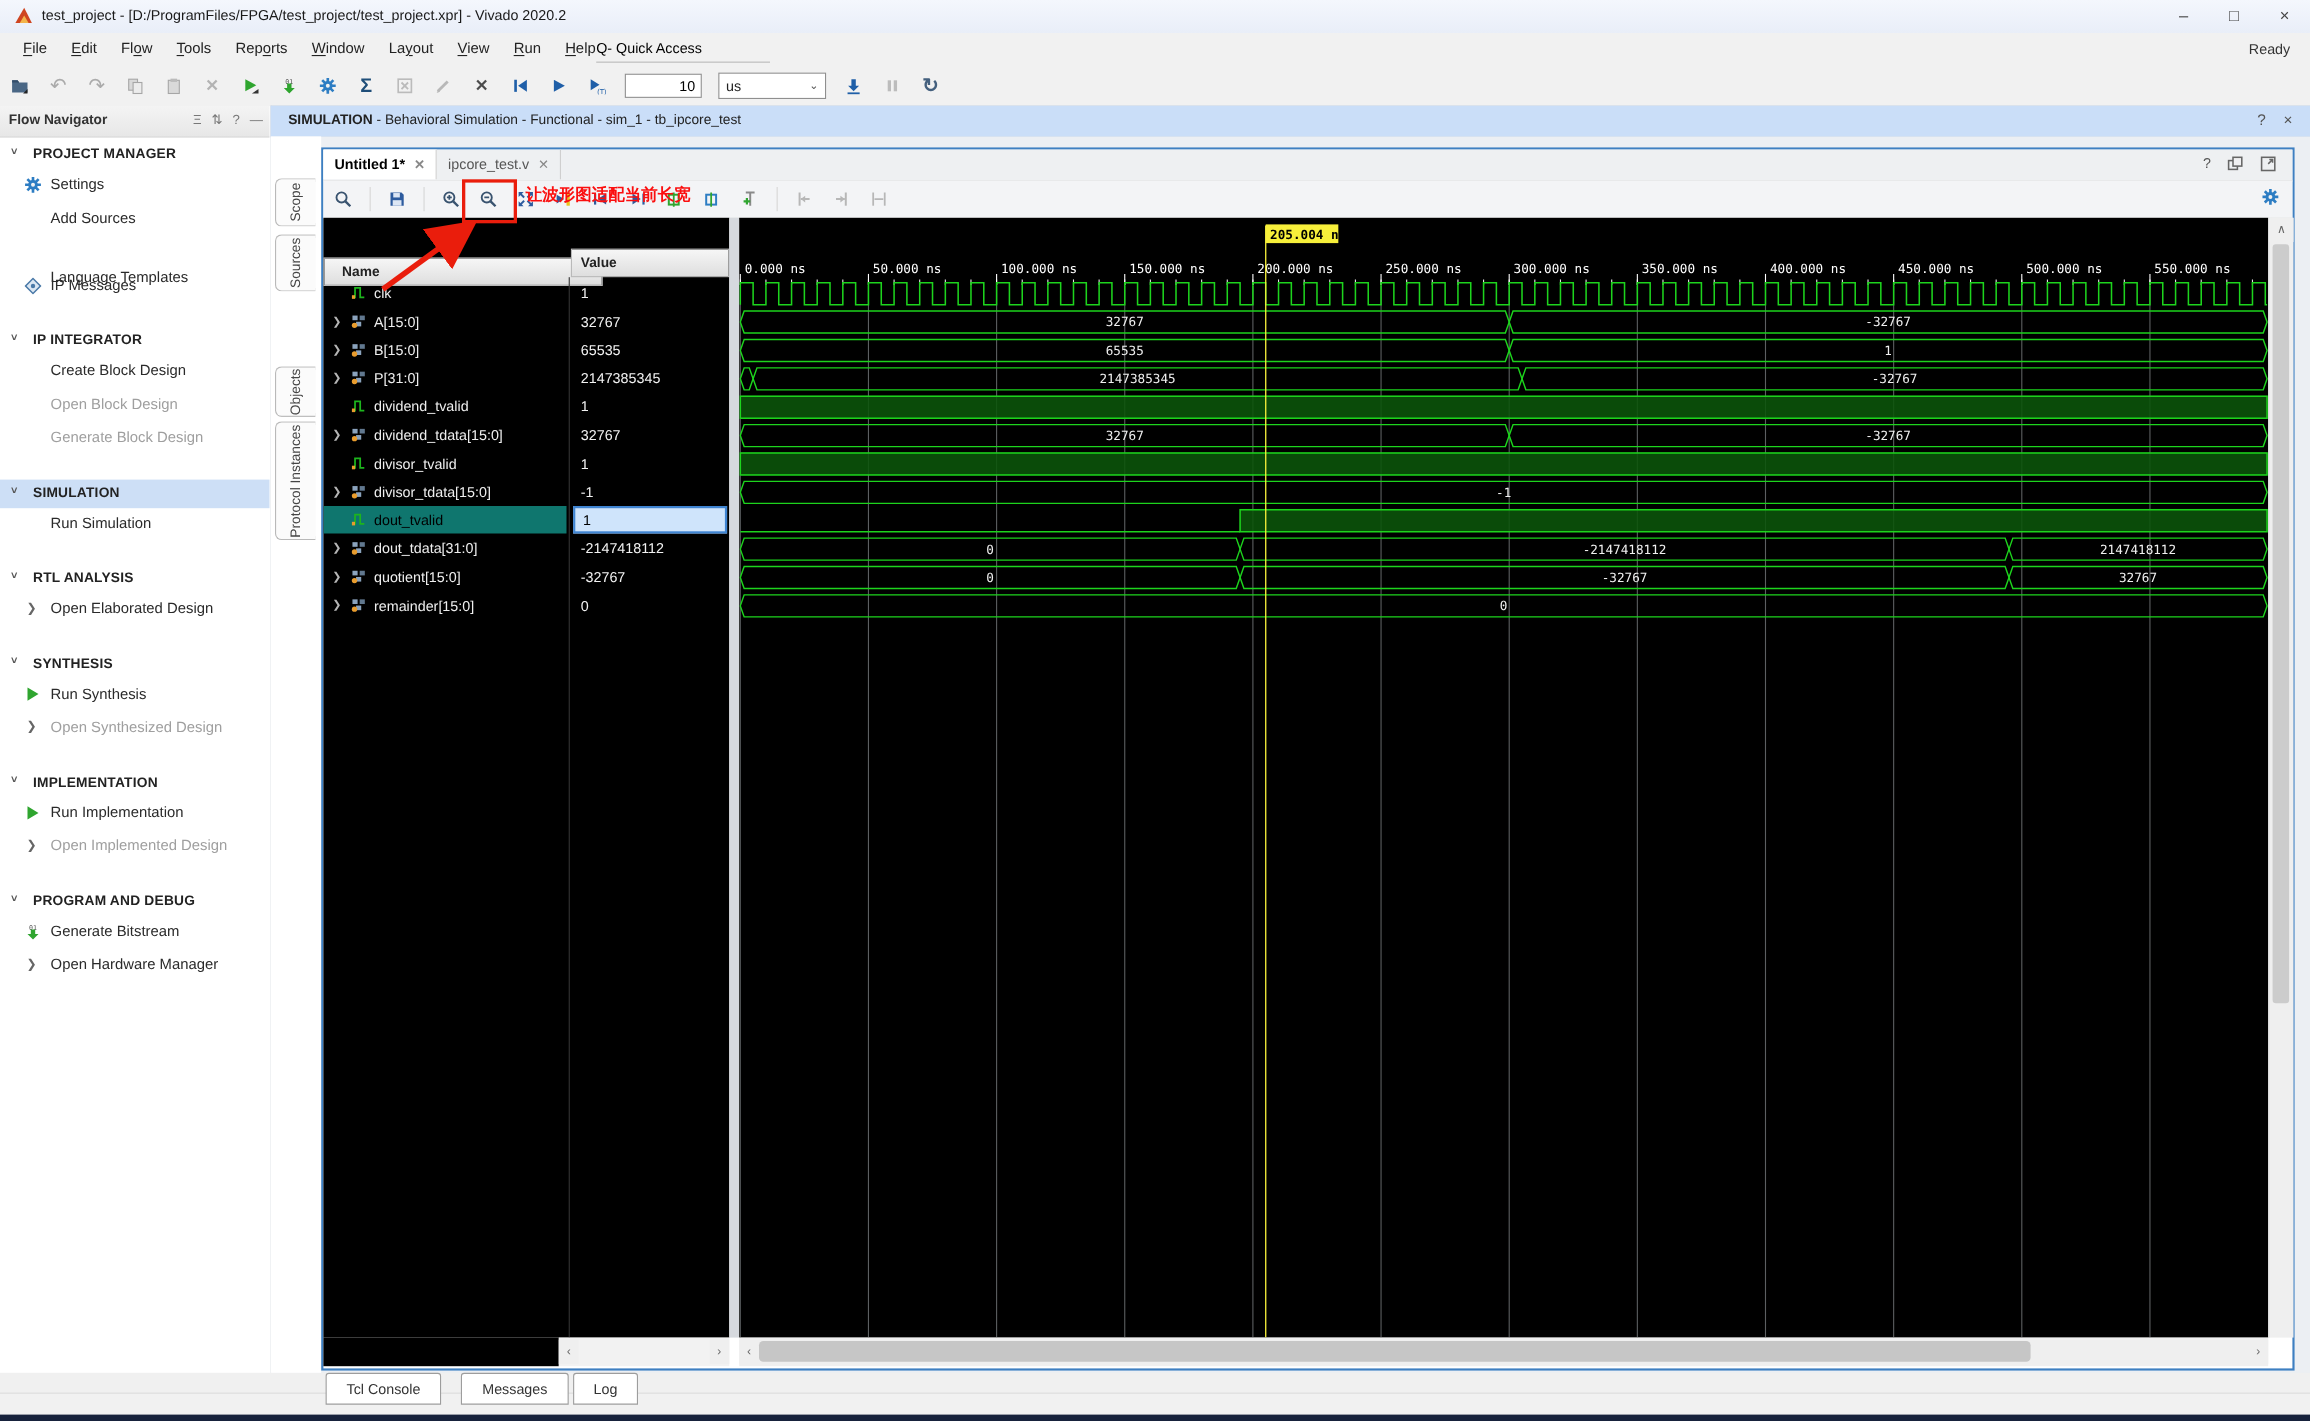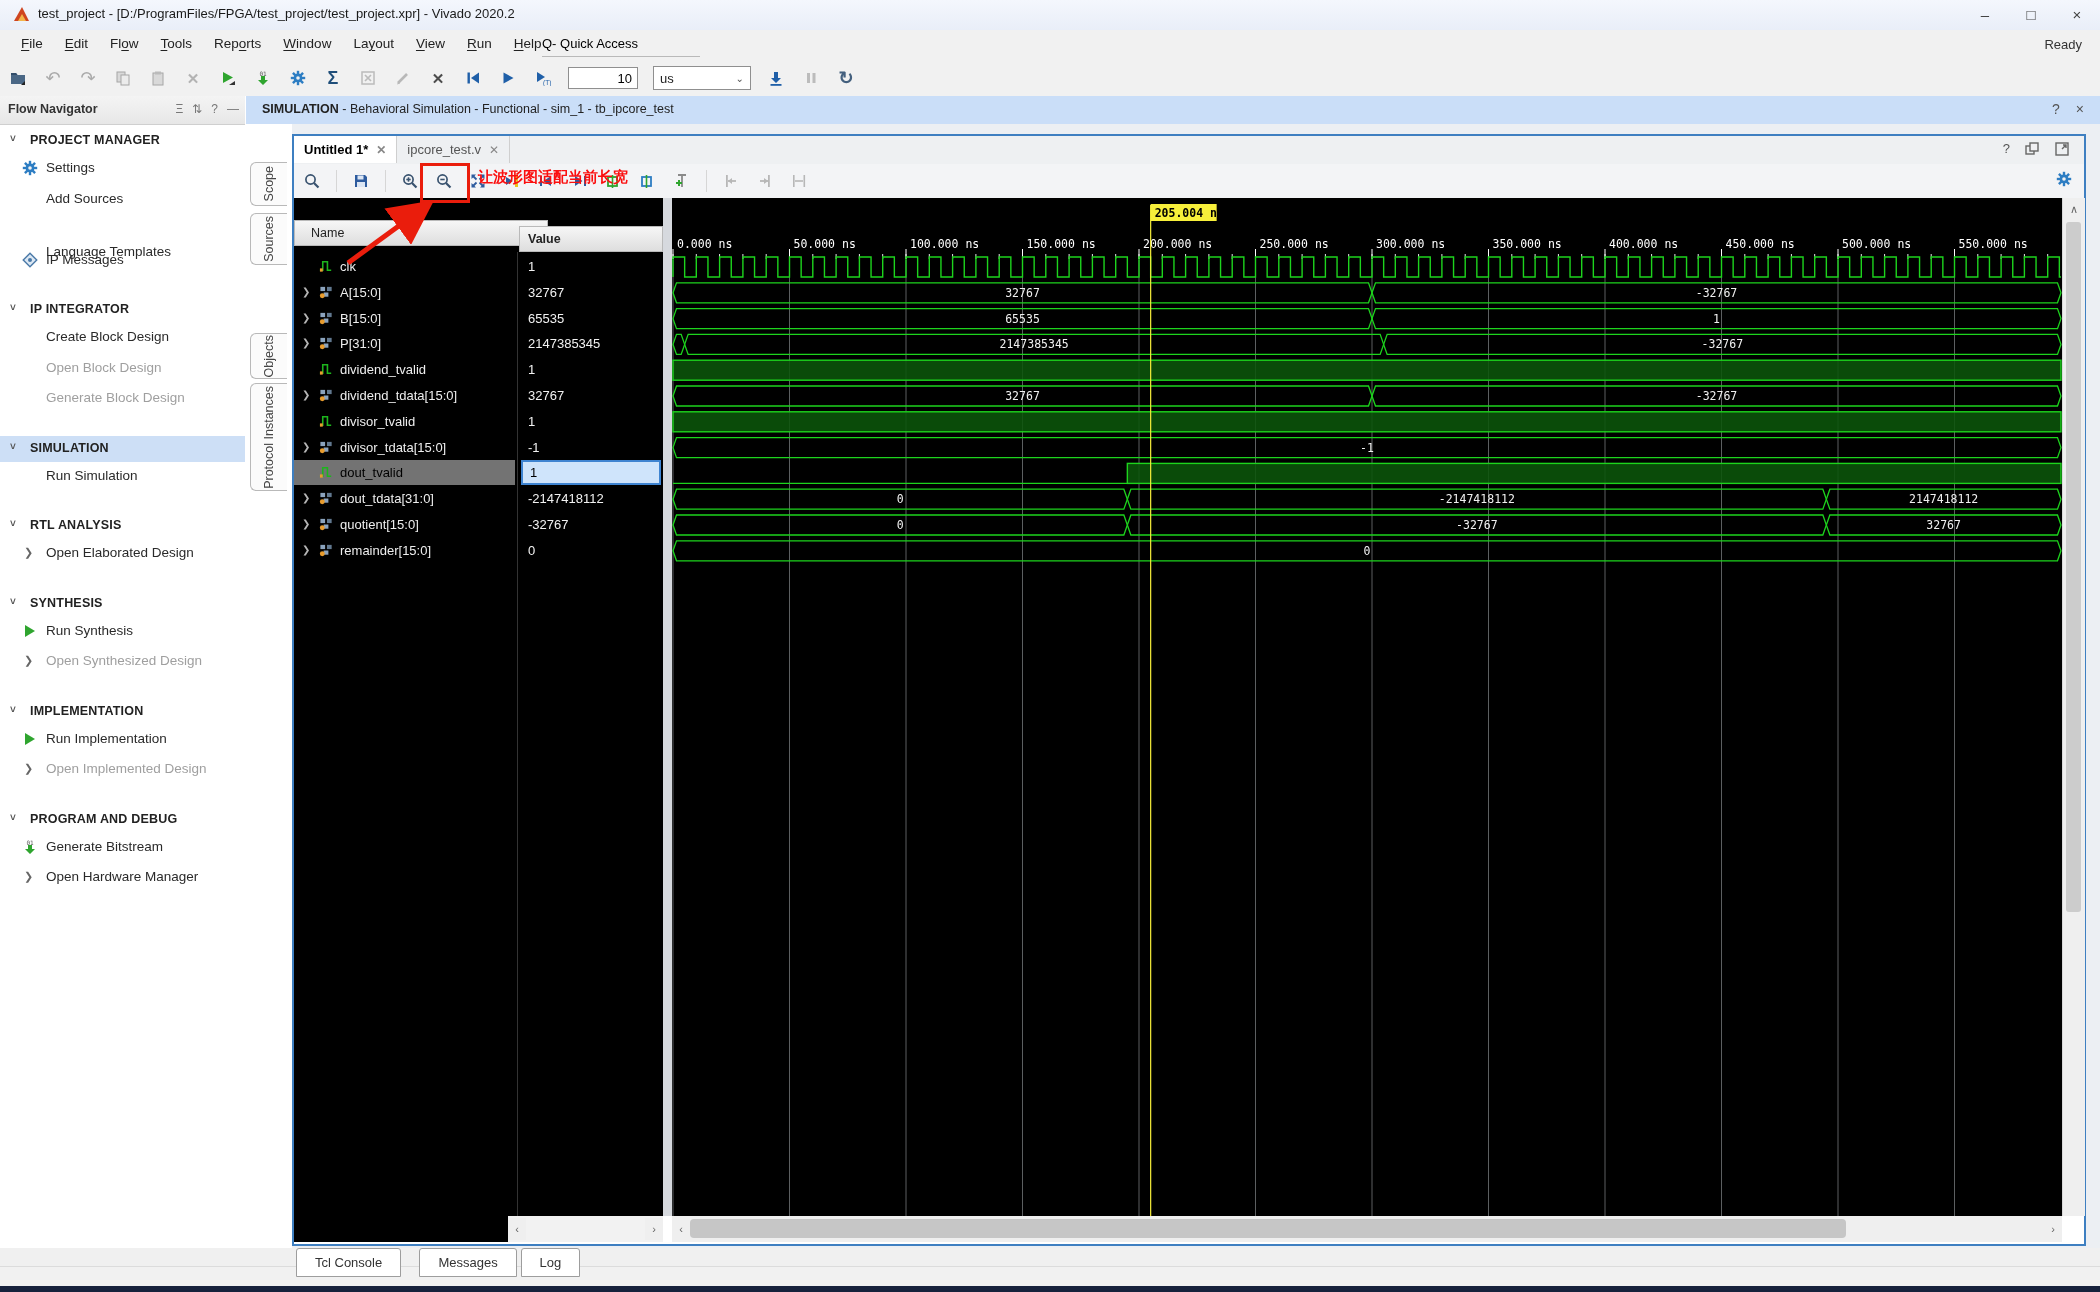--- a/index.html
+++ b/index.html
@@ -50,31 +50,31 @@
   #wtab-icons{right:14px;top:5px;display:flex;gap:14px;color:#555;}
   #wtoolbar{left:294px;top:164px;width:1790px;height:34px;background:#f3f4f6;border-bottom:1px solid #d5d5d5;}
   #wtool-icons{left:8px;top:0;height:33px;display:flex;align-items:center;gap:14px;}
   #wgear{right:12px;top:7px;}
   
   #ann-box{left:420px;top:163px;width:44px;height:34px;border:3px solid #ea1d0c;z-index:30;}
   #ann-text{left:478px;top:168px;z-index:30;color:#fb0f0f;font-size:15px;font-weight:bold;white-space:nowrap;font-family:"Liberation Sans",sans-serif;}
   #ann-arrow{left:300px;top:195px;z-index:31;}
   
   #tblblack{left:294px;top:198px;width:369px;height:1018px;background:#000;}
-  #hdr-name{left:294px;top:220px;width:254px;height:26px;background:linear-gradient(#f6f6f6,#dedede);border:1px solid #b9b9b9;box-sizing:border-box;font-size:12.5px;font-weight:normal;color:#222;line-height:24px;padding-left:16px;}
+  #hdr-name{left:294px;top:234px;width:254px;height:26px;background:linear-gradient(#f6f6f6,#dedede);border:1px solid #b9b9b9;box-sizing:border-box;font-size:12.5px;font-weight:bold;color:#222;line-height:24px;padding-left:16px;}
   #hdr-value{left:519px;top:226px;width:144px;height:26px;background:linear-gradient(#f6f6f6,#dedede);border:1px solid #b9b9b9;box-sizing:border-box;font-size:12.5px;font-weight:bold;color:#222;line-height:24px;padding-left:8px;}
   #coldiv{left:517px;top:252px;width:1px;height:964px;background:#333;}
   #sig-rows{left:294px;top:198px;width:369px;height:1018px;overflow:hidden;}
   .srow{position:absolute;left:0;width:369px;height:26px;}
   .ncell{position:absolute;left:0;top:0;width:221px;height:25px;}
   .vcell{position:absolute;left:227px;top:0;width:140px;height:25px;font-size:13px;color:#f2f2f2;line-height:25px;padding-left:7px;}
   .srow .chev{position:absolute;left:8px;top:6px;font-size:10px;color:#b5b5b5;}
   .srow .sicon{position:absolute;left:25px;top:5px;width:15px;height:15px;}
   .srow .sname{position:absolute;left:46px;top:5px;font-size:13px;color:#eeeeee;white-space:nowrap;}
-  .srow.sel .ncell{background:#737373;}
+  .srow.sel .ncell{background:#0f766e;}
   .srow.sel .sname{color:#000;}
   .srow.sel .vcell{background:#cfe4fb;border:2px solid #3f84d1;box-sizing:border-box;color:#000;line-height:21px;}
   #splitter{left:663px;top:198px;width:9px;height:1018px;background:#d6d9de;}
   #wavecanvas{left:672px;top:198px;width:1390px;height:1018px;background:#000;}
   #vscroll{left:2062px;top:198px;width:22px;height:1018px;background:#efefef;border-left:1px solid #d9d9d9;}
   #vthumb{left:3px;top:24px;width:15px;height:690px;background:#cccccc;border-radius:3px;}
   .scrollbtn{width:18px;height:22px;color:#666;font-size:11px;text-align:center;line-height:22px;background:#efefef;}
   #hscroll-black{left:294px;top:1216px;width:214px;height:26px;background:#000;}
   #hscroll-name{left:508px;top:1216px;width:155px;height:26px;background:#f2f2f2;display:flex;justify-content:space-between;align-items:center;}
   #hscroll-wave{left:672px;top:1216px;width:1390px;height:26px;background:#efefef;}

